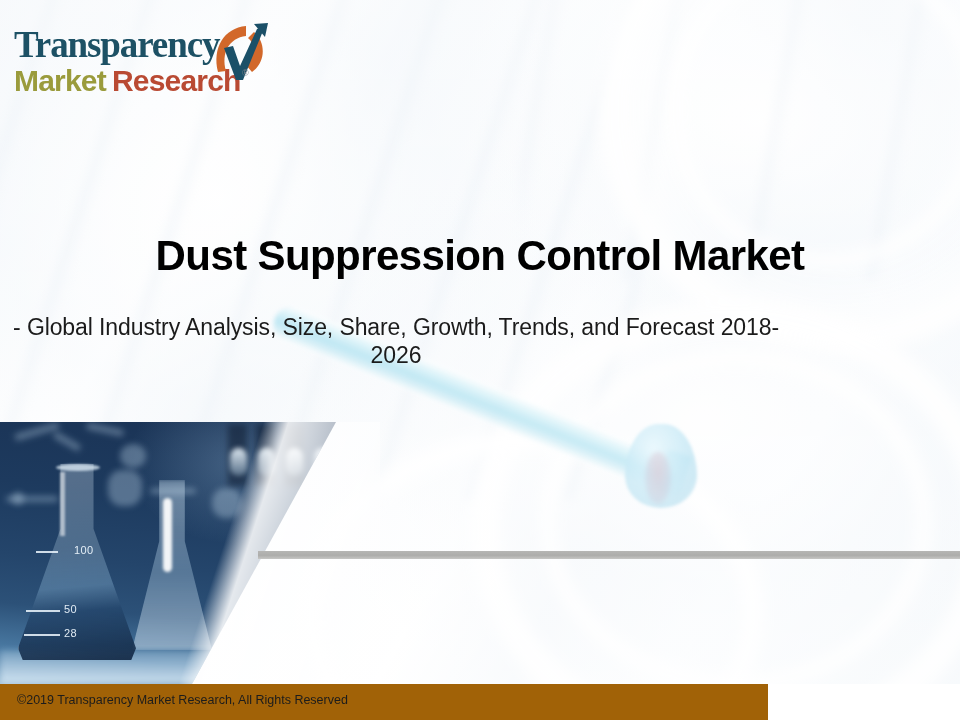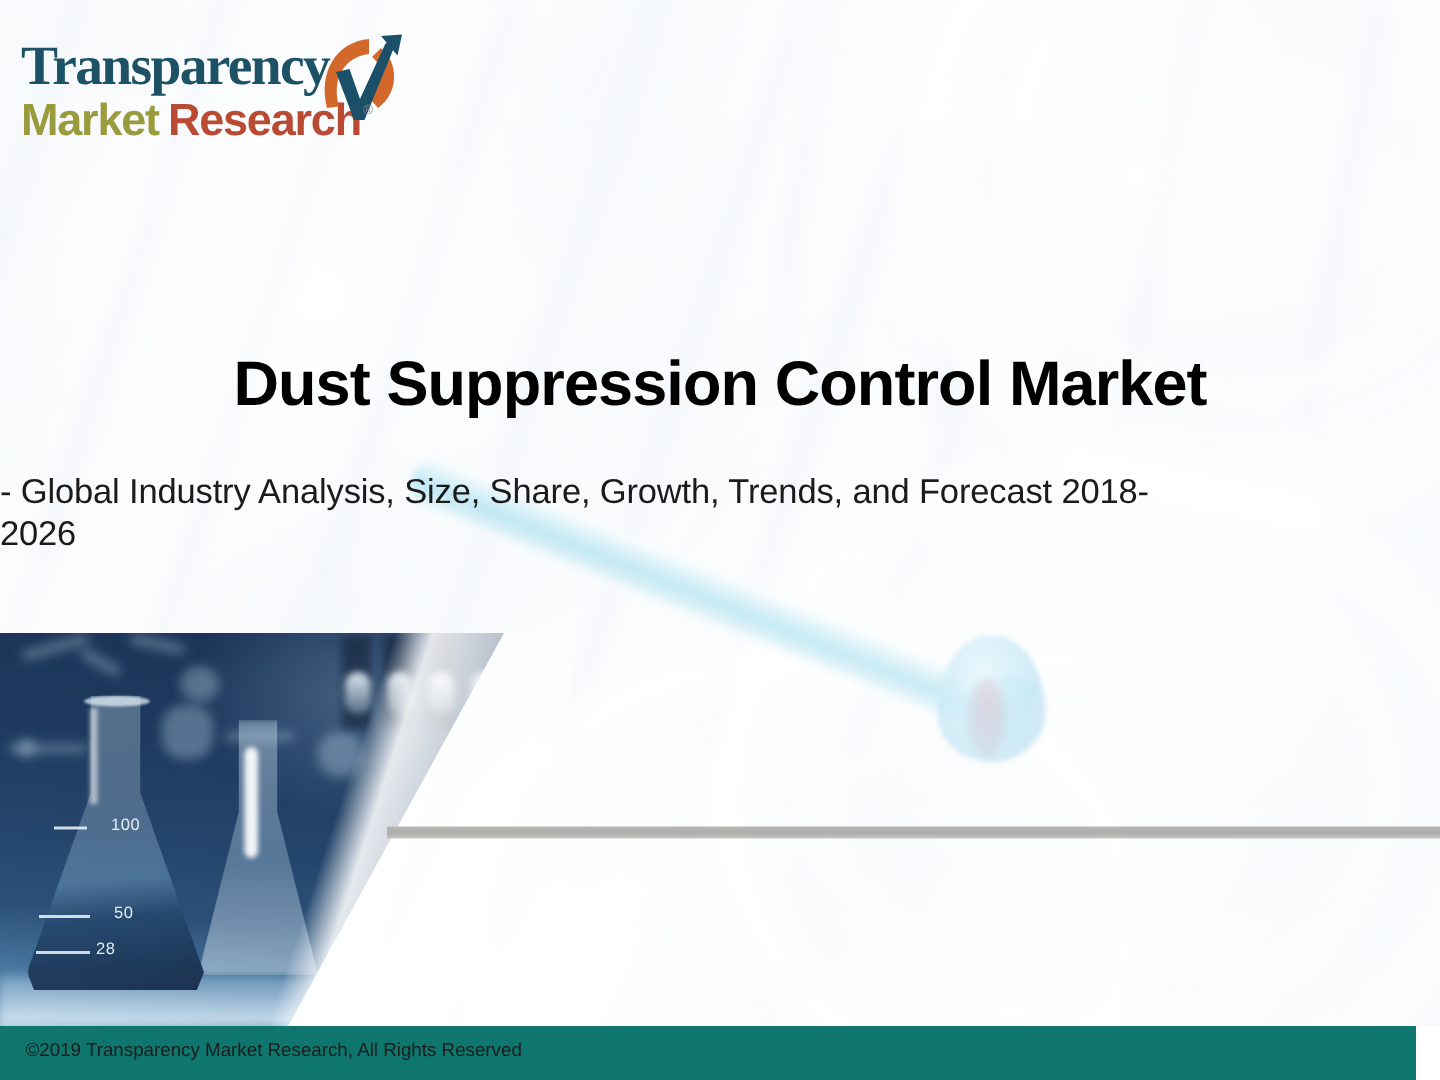--- a/index.html
+++ b/index.html
@@ -222,21 +222,21 @@
     font-size: 42px;
     letter-spacing: -0.6px;
     color: #000000;
     line-height: 1.12;
   }
   .subtitle {
     position: absolute;
     left: 0;
     top: 314px;
     width: 792px;
-    text-align: left;
+    text-align: center;
     font-family: "Liberation Sans", sans-serif;
     font-weight: normal;
     font-size: 23px;
     letter-spacing: -0.1px;
     color: #1b1b1b;
     line-height: 1.2;
   }
 
   
   .lab-photo {
@@ -377,23 +377,23 @@
     width: 702px;
     height: 8px;
     background: linear-gradient(180deg, #b6b6b4 0%, #adadab 55%, #c6c6c4 100%);
   }
 
   
   .footer {
     position: absolute;
     left: 0;
     top: 684px;
-    width: 944px;
+    width: 768px;
     height: 36px;
-    background: #0f766e;
+    background: #a16207;
   }
   .footer-text {
     position: absolute;
     left: 17px;
     top: 9px;
     font-family: "Liberation Sans", sans-serif;
     font-size: 12.5px;
     color: #1c1c1c;
     white-space: nowrap;
   }
@@ -447,21 +447,21 @@
 
     <div class="flask-main">
       <div class="flask-body"></div>
       <div class="flask-rim"></div>
       <div class="flask-shine"></div>
 
       <div class="grad-mark" style="left:18px; top:87px;  width:22px;"></div>
       <span class="grad-label" style="left:44px; top:80px;margin-left:12px;">100</span>
 
       <div class="grad-mark" style="left:8px;  top:146px; width:34px;"></div>
-      <span class="grad-label" style="left:58px; top:139px;">50</span>
+      <span class="grad-label" style="left:46px; top:139px;">50</span>
 
       <div class="grad-mark" style="left:6px;  top:170px; width:36px;"></div>
       <span class="grad-label" style="left:46px; top:163px;">28</span>
     </div>
   </div>
   <div class="lab-photo-edge"></div>
 
   <div class="divider"></div>
 
   <div class="logo">

